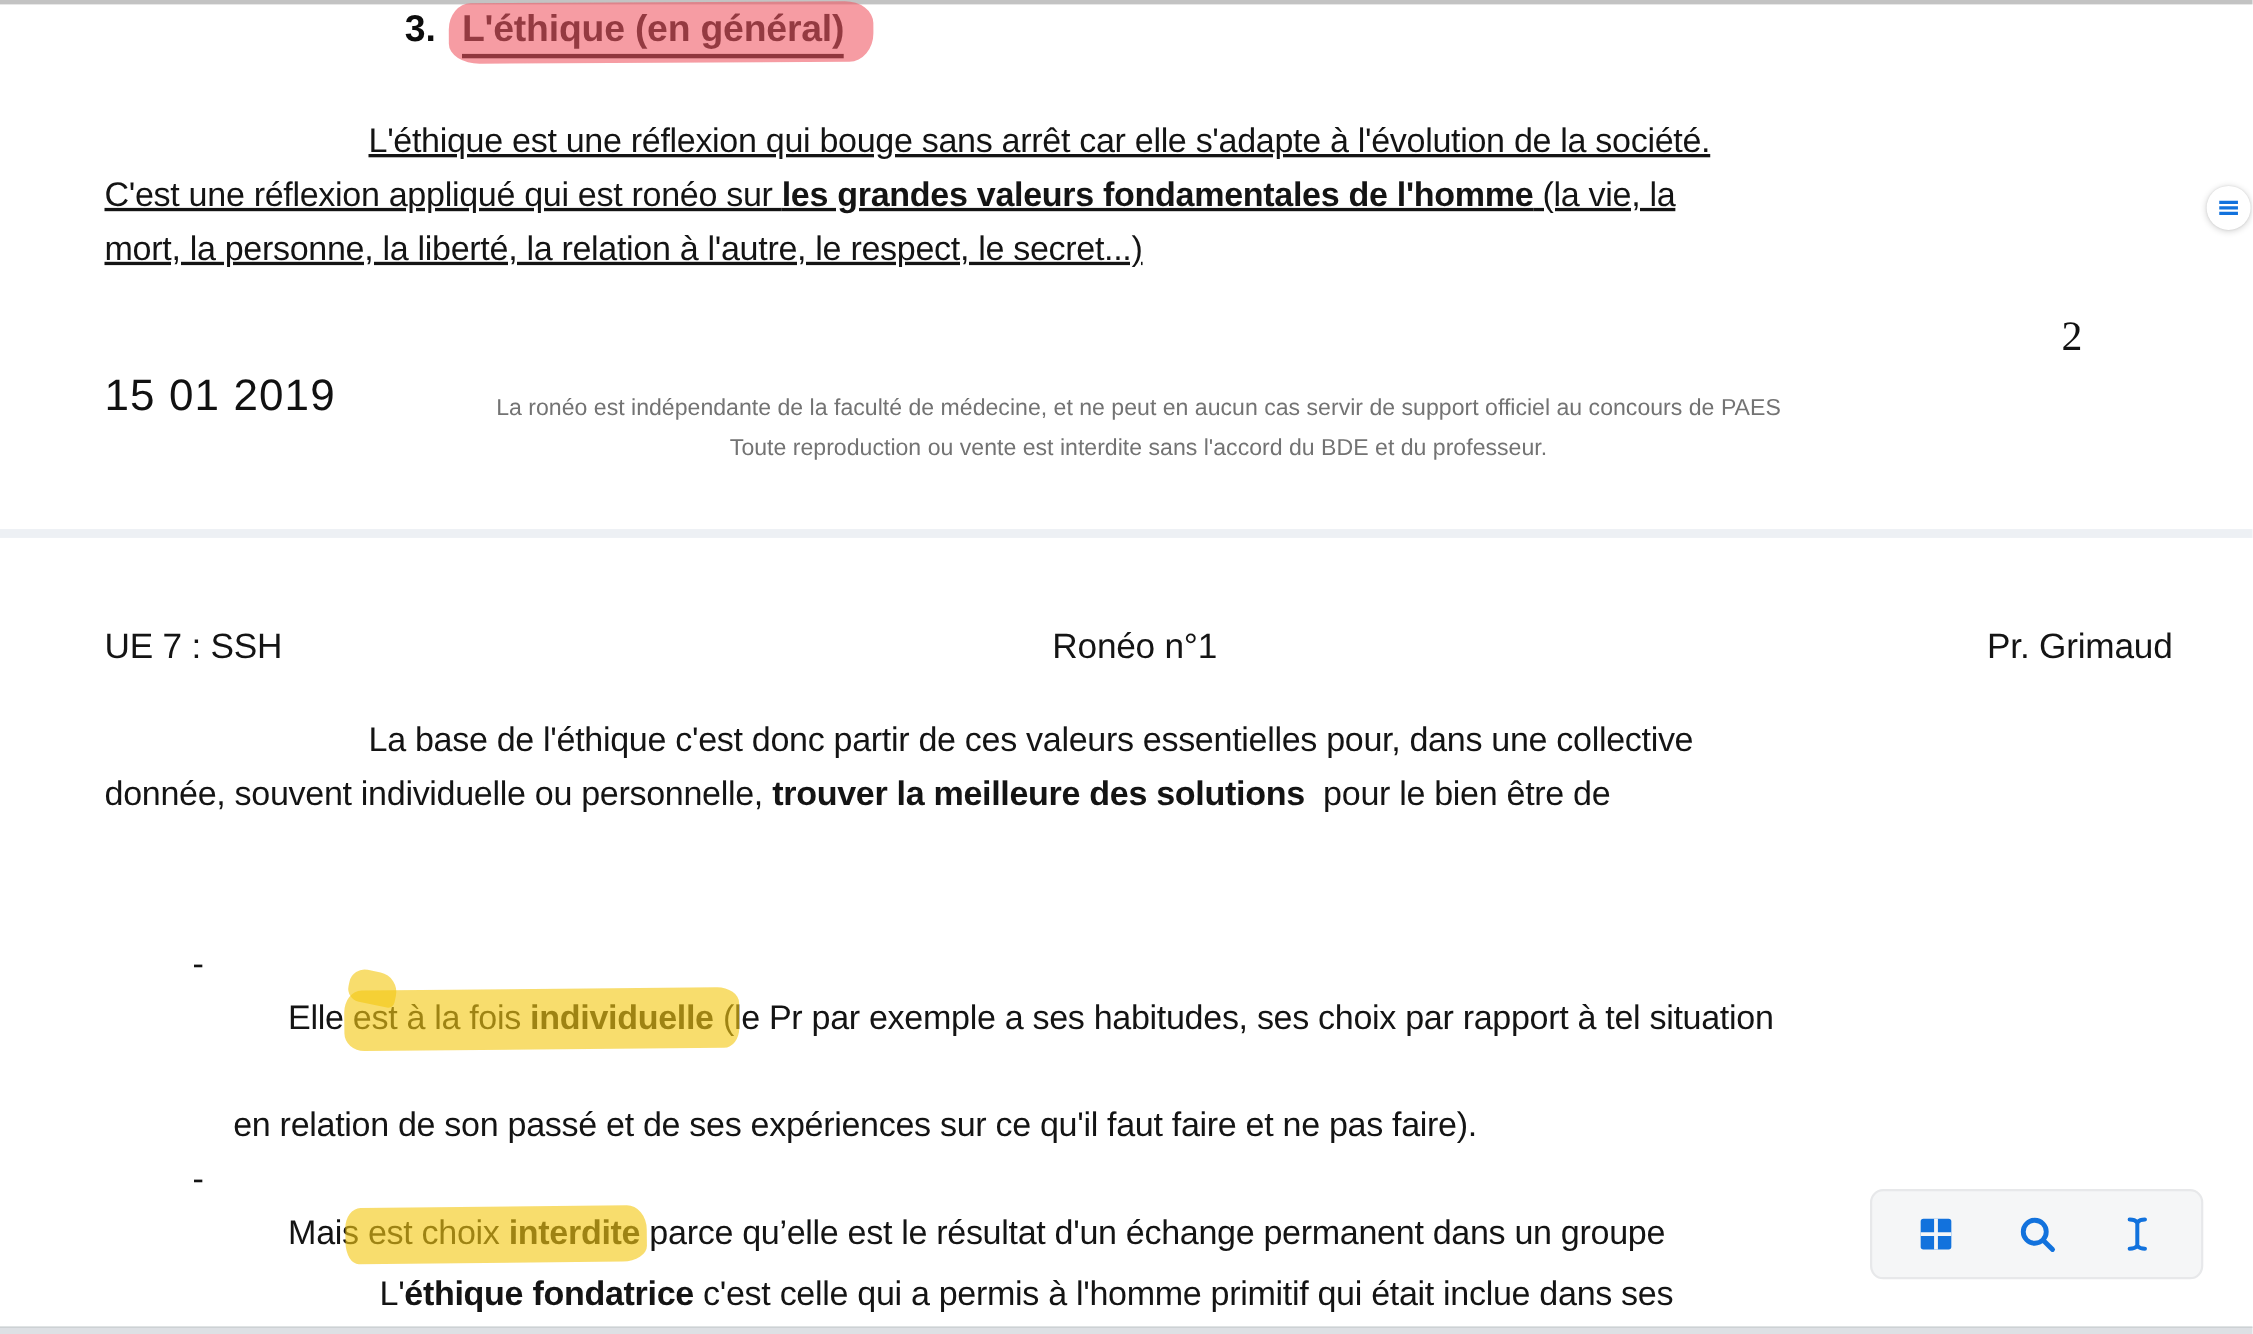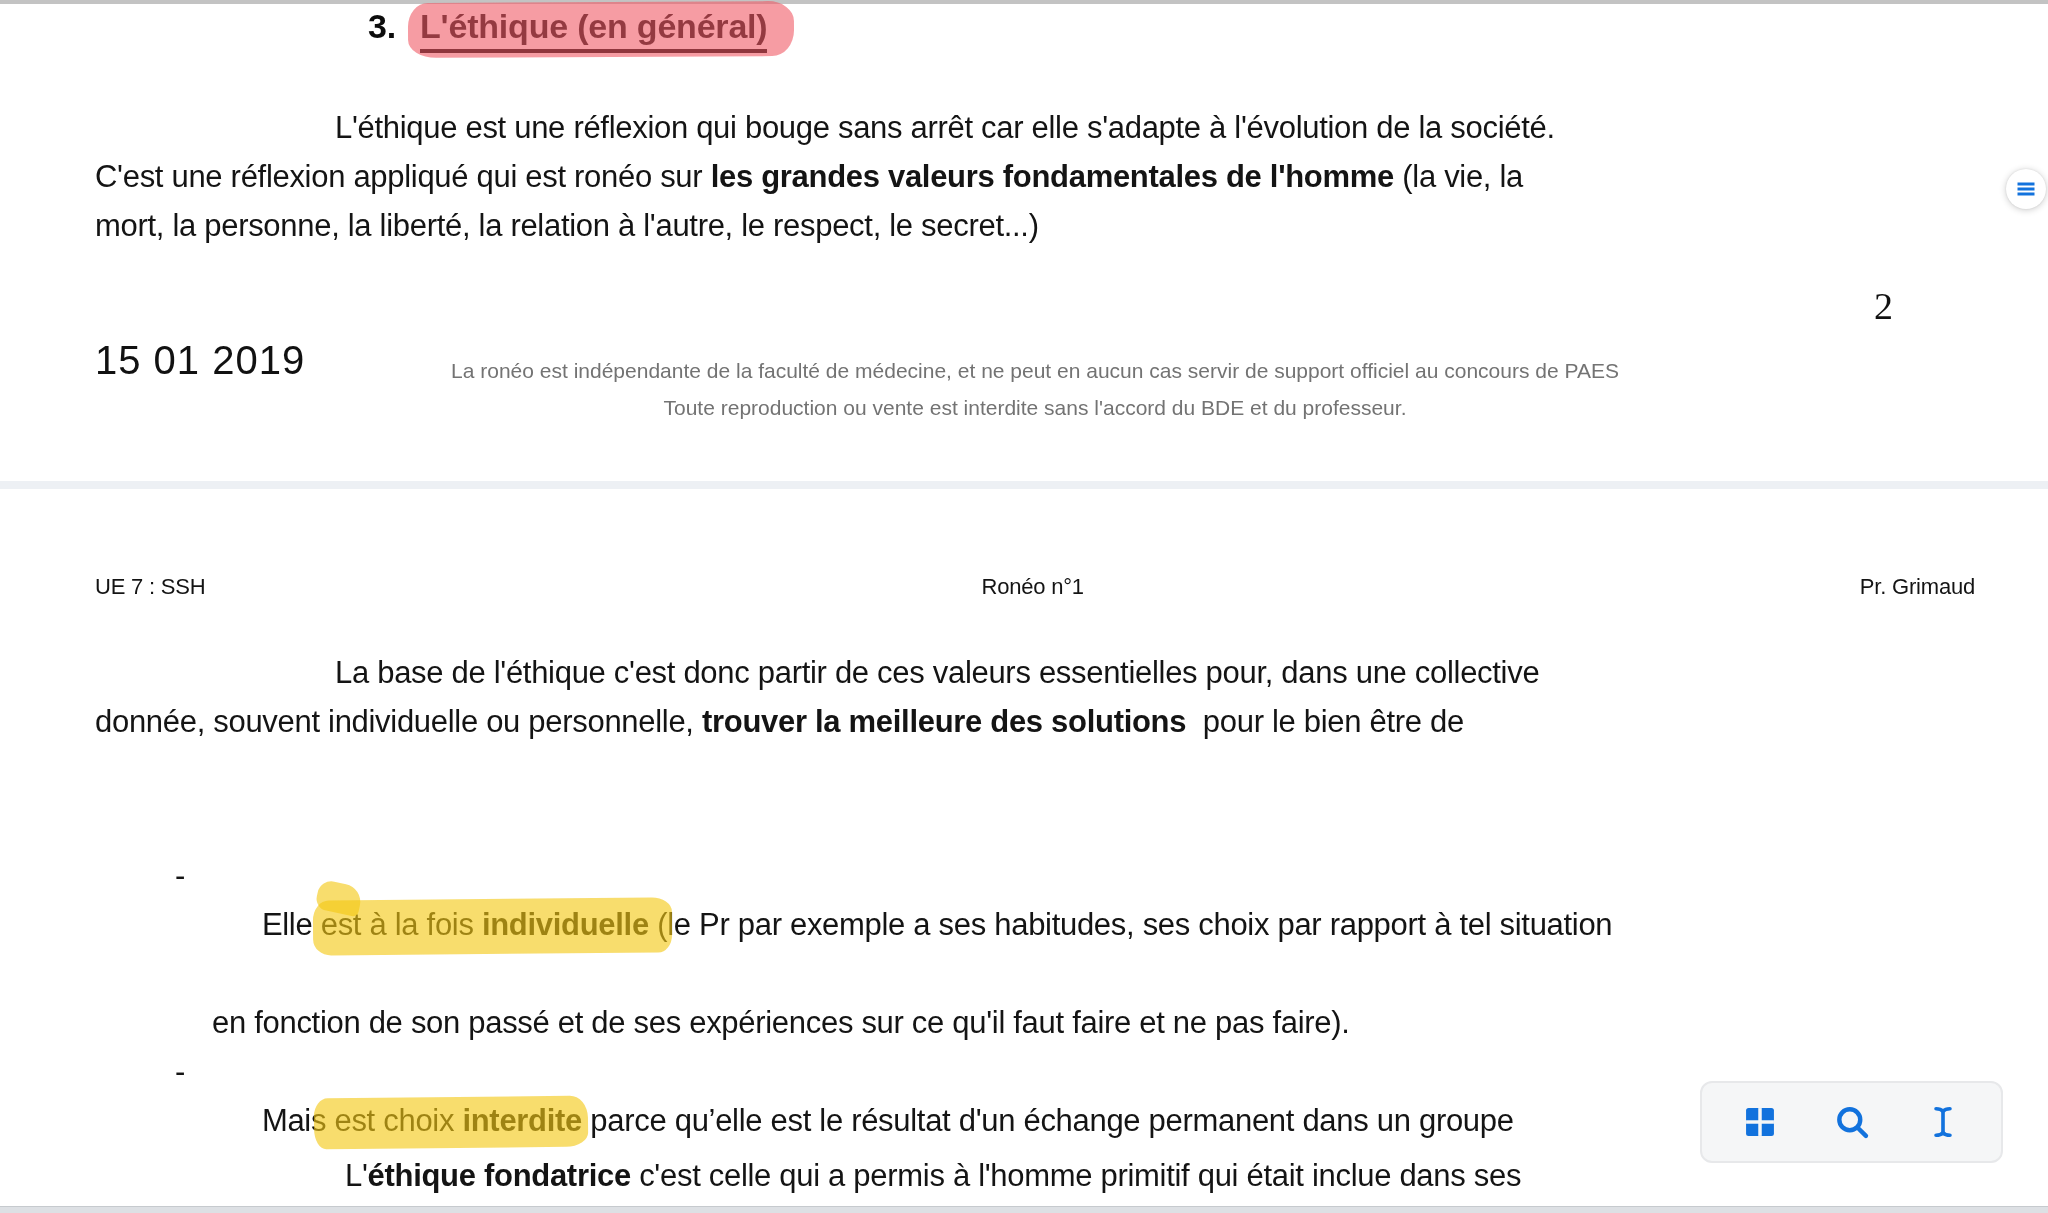--- a/index.html
+++ b/index.html
@@ -54,21 +54,21 @@
   .mark-y2::after{left:-20px;right:-6px;top:-6px;bottom:-10px;border-radius:14px 18px 22px 12px / 18px 22px 14px 20px;transform:rotate(-0.6deg);}
 
   
   .pagenum{position:absolute;left:1874px;top:284px;font-family:"Liberation Serif","DejaVu Serif",serif;font-size:38px;color:#111;}
   .date{position:absolute;left:95px;top:338px;font-family:Liberation Sans, sans-serif;font-size:40px;letter-spacing:1px;color:#111;}
   .disclaimer{position:absolute;left:300px;top:352px;width:1470px;text-align:center;font-size:21px;line-height:37px;color:#737373;}
 
   .page-gap{position:absolute;left:0;right:0;top:481px;height:8px;background:#edf0f4;}
 
   
-  .course-header{position:absolute;left:95px;right:73px;top:567px;display:flex;justify-content:space-between;align-items:baseline;font-size:22px;line-height:40px;letter-spacing:-0.2px;}
+  .course-header{position:absolute;left:95px;right:73px;top:567px;display:flex;justify-content:space-between;align-items:baseline;font-size:32px;line-height:40px;letter-spacing:-0.2px;}
 
   .bullet-line{position:relative;padding-left:117px;}
   .dash{position:absolute;left:80px;top:0;}
 
   
   .fab{
     position:absolute;left:2006px;top:169px;width:40px;height:40px;border-radius:50%;
     background:#fff;box-shadow:0 1px 7px rgba(0,0,0,0.20), 0 0 2px rgba(0,0,0,0.10);
     display:flex;align-items:center;justify-content:center;border:none;cursor:pointer;padding:0;
   }
@@ -87,21 +87,21 @@
 </head>
 <body>
 
 <div class="screen">
   <div class="edge-top"></div>
 
   <h2 class="heading">
     <span class="h-num">3.</span><span class="h-title mark mark-pink">L'éthique (en général)</span>
   </h2>
 
-  <div class="para" style="top:103px;">
+  <div class="para" style="top:103px;text-decoration:underline;">
     <div class="line indent">L'éthique est une réflexion qui bouge sans arrêt car elle s'adapte à l'évolution de la société.</div>
     <div class="line"><span>C'est une réflexion appliqué qui est ronéo sur </span><span class="b">les grandes valeurs fondamentales de l'homme</span><span> (la vie, la</span></div>
     <div class="line">mort, la personne, la liberté, la relation à l'autre, le respect, le secret...)</div>
   </div>
 
   <div class="pagenum">2</div>
   <div class="date">15 01 2019</div>
   <div class="disclaimer">
     <div>La ronéo est indépendante de la faculté de médecine, et ne peut en aucun cas servir de support officiel au concours de PAES</div>
     <div>Toute reproduction ou vente est interdite sans l'accord du BDE et du professeur.</div>
@@ -117,21 +117,21 @@
 
   <div class="para" style="top:648px;">
     <div class="line indent">La base de l'éthique c'est donc partir de ces valeurs essentielles pour, dans une collective</div>
     <div class="line"><span>donnée, souvent individuelle ou personnelle, </span><span class="b">trouver la meilleure des solutions</span><span>&nbsp; pour le bien être de</span></div>
   </div>
 
   <div class="para" style="top:851px;">
     <div class="line bullet-line">
       <span class="dash">-</span><span>Elle </span><span class="mark mark-y1"><span>est à la fois </span><span class="b">individuelle </span><span>(</span></span><span>le Pr par exemple a ses habitudes, ses choix par rapport à tel situation</span>
     </div>
-    <div class="line bullet-line">en fonction de son passé et de ses expériences sur ce qu'il faut faire et ne pas faire).</div>
+    <div class="line bullet-line">en relation de son passé et de ses expériences sur ce qu'il faut faire et ne pas faire).</div>
     <div class="line bullet-line">
       <span class="dash">-</span><span>Mais </span><span class="mark mark-y2"><span>est choix </span><span class="b">interdite</span></span><span> parce qu’elle est le résultat d'un échange permanent dans un groupe</span>
     </div>
     <div class="line bullet-line">d'individu, le groupe de médecin ou le corps médicale tout entier car les réflexions induites à</div>
 
   </div>
 
   <div class="para" style="top:1151px;">
     <div class="line indent-lg"><span>L'</span><span class="b">éthique fondatrice</span><span> c'est celle qui a permis à l'homme primitif qui était inclue dans ses</span></div>
   </div>

